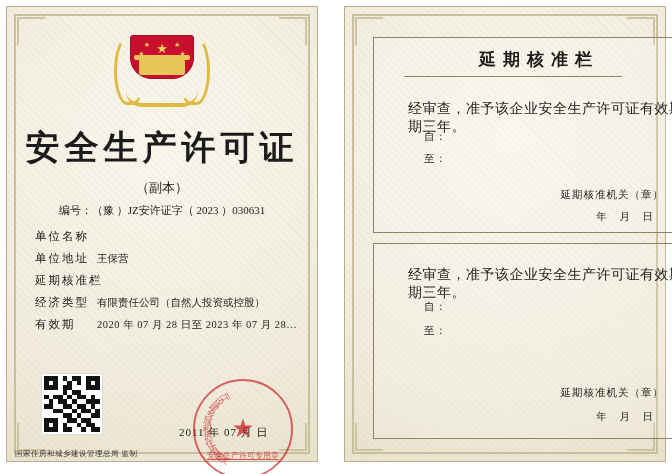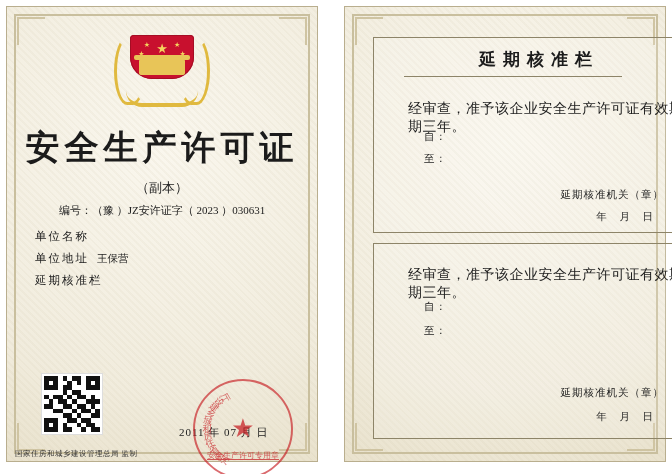--- a/index.html
+++ b/index.html
@@ -277,20 +277,28 @@
     <div class="field-list">
       <div class="field">
         <span class="lbl">单位名称</span>
       </div>
       <div class="field">
         <span class="lbl">单位地址</span>
         <span class="val">王保营</span>
       </div>
       <div class="field">
         <span class="lbl">延期核准栏</span>
+      </div>
+      <div class="field">
+        <span class="lbl">经济类型</span>
+        <span class="val">有限责任公司（自然人投资或控股）</span>
+      </div>
+      <div class="field valid">
+        <span class="lbl">有效期</span>
+        <span class="val">2020 年 07 月 28 日至 2023 年 07 月 28 日</span>
       </div>
     </div>
 
     <div id="issue-date">2011     年     07 月     日</div>
 
     <div id="seal">
       <div class="seal-star">★</div>
       <div class="seal-text" id="seal-ring">
           <span style="transform: rotate(-150deg) translate(0px, -36px) rotate(90deg) translate(-50%, -50%);">河</span>
           <span style="transform: rotate(-138deg) translate(0px, -36px) rotate(90deg) translate(-50%, -50%);">南</span>

